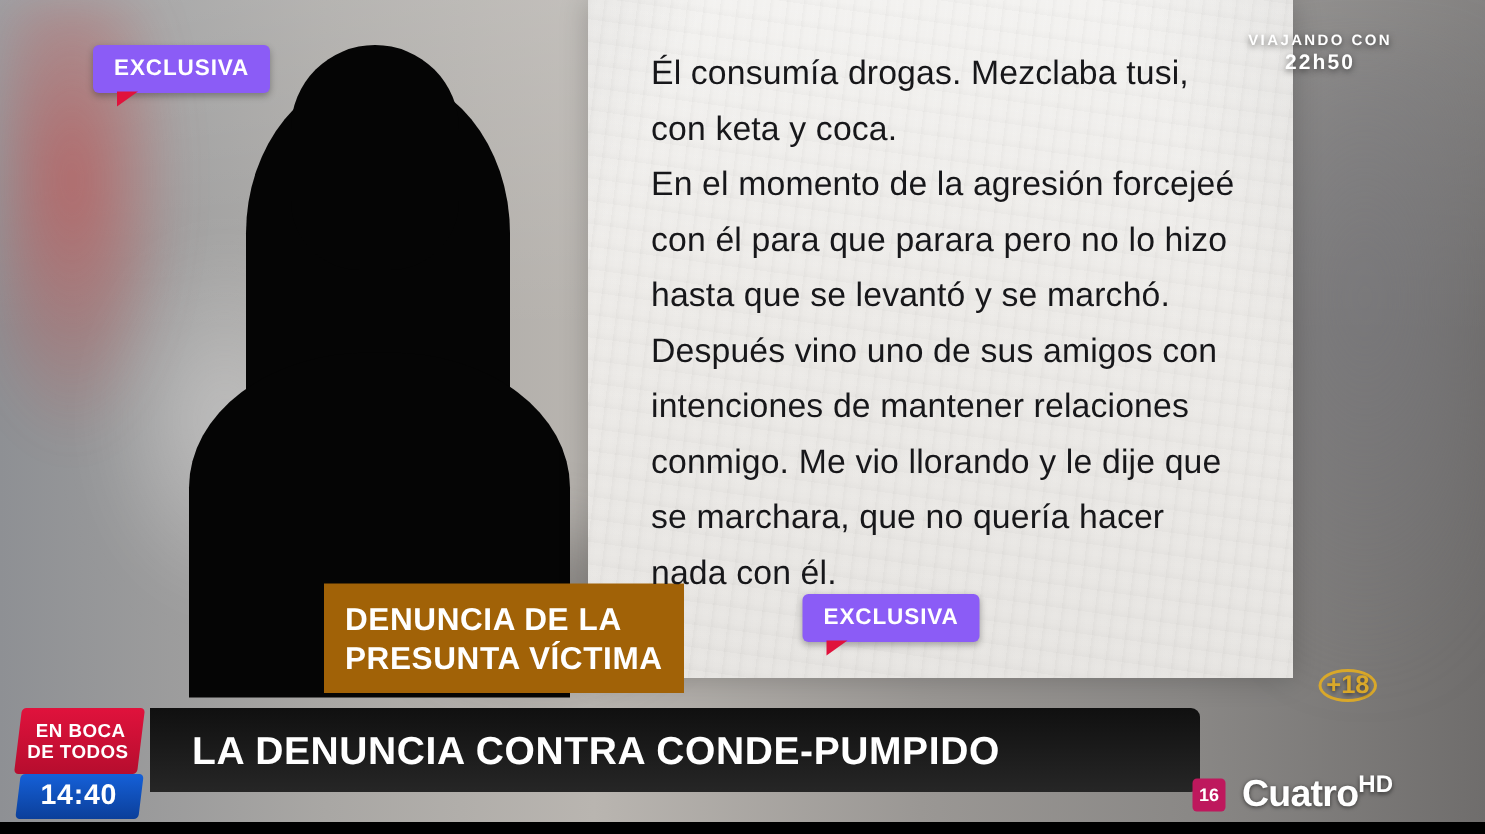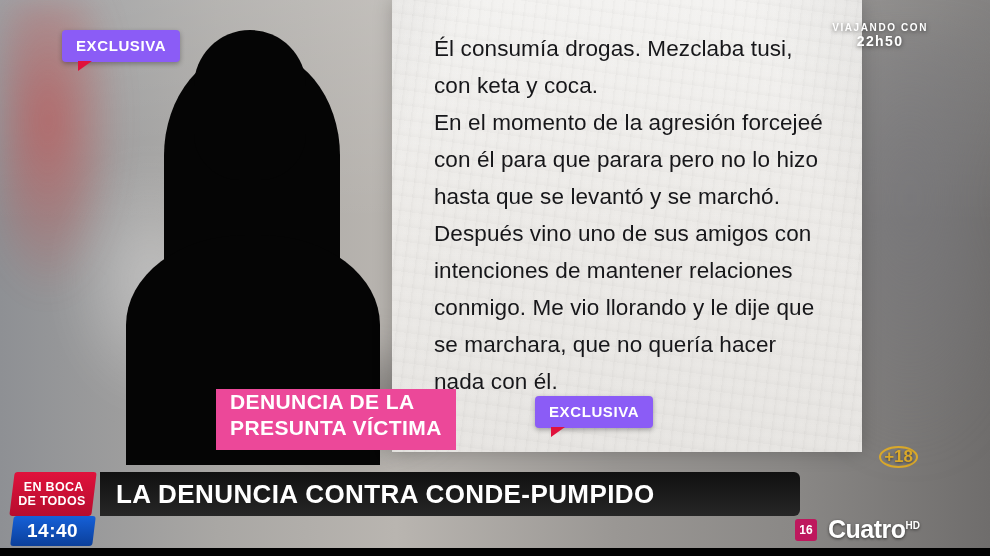--- a/index.html
+++ b/index.html
@@ -173,26 +173,26 @@
     font-size: 14px;
     letter-spacing: 1.4px;
     font-weight: bold;
   }
 
   
   .red-title {
     position: absolute;
     left: 216px;
     top: 389px;
-    background: #ec4899;
+    background: #a16207;
     color: #fff;
     font-size: 21px;
     font-weight: bold;
     line-height: 26px;
-    padding: 0 14px 9px 14px;
+    padding: 12px 14px 9px 14px;
     letter-spacing: 0.4px;
     white-space: pre-line;
   }
 
   
   .lower-third {
     position: absolute;
     left: 0;
     bottom: 40px;
     width: 100%;
@@ -217,29 +217,29 @@
     letter-spacing: 0.3px;
     transform: skewX(-7deg);
     border-radius: 3px;
   }
   .enboca > span { transform: skewX(7deg); }
   .headline {
     position: absolute;
     left: 100px;
     top: 0;
     width: 700px;
-    height: 44px;
+    height: 56px;
     background: linear-gradient(180deg, #101010 0%, #262626 100%);
     color: #fff;
     font-size: 26px;
     font-weight: bold;
     letter-spacing: 0.4px;
     display: flex;
     align-items: center;
-    padding-left: 16px;
+    padding-left: 28px;
     box-sizing: border-box;
     border-radius: 0 6px 6px 0;
   }
 
   
   .ticker {
     position: absolute;
     left: 0;
     bottom: 10px;
     width: 100%;
@@ -301,21 +301,21 @@
     position: absolute;
     left: 828px;
     top: -1px;
     color: #fff;
     font-size: 25px;
     font-weight: bold;
     letter-spacing: -0.5px;
     text-shadow: 0 1px 3px rgba(0,0,0,0.6);
   }
   .channel .hd {
-    font-size: 10px;
+    font-size: 16px;
     vertical-align: super;
     letter-spacing: 0;
   }
 
   
   .plus18 {
     position: absolute;
     right: 72px;
     bottom: 88px;
     color: #d9a82a;

